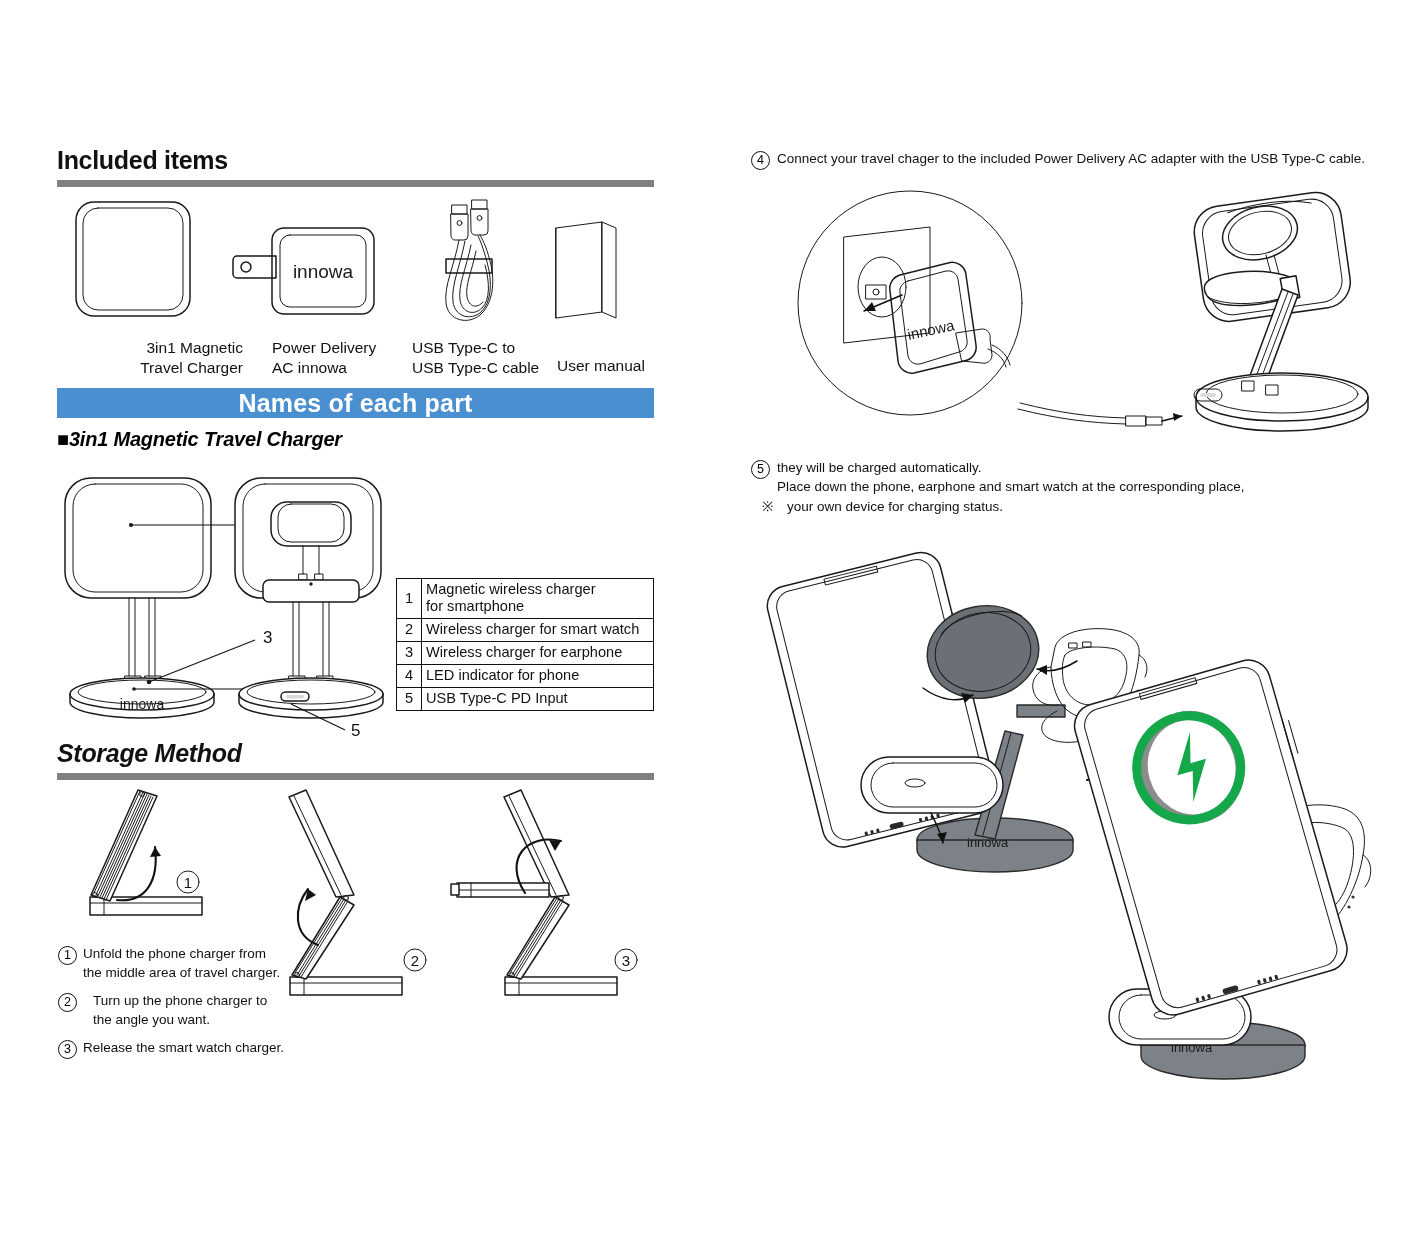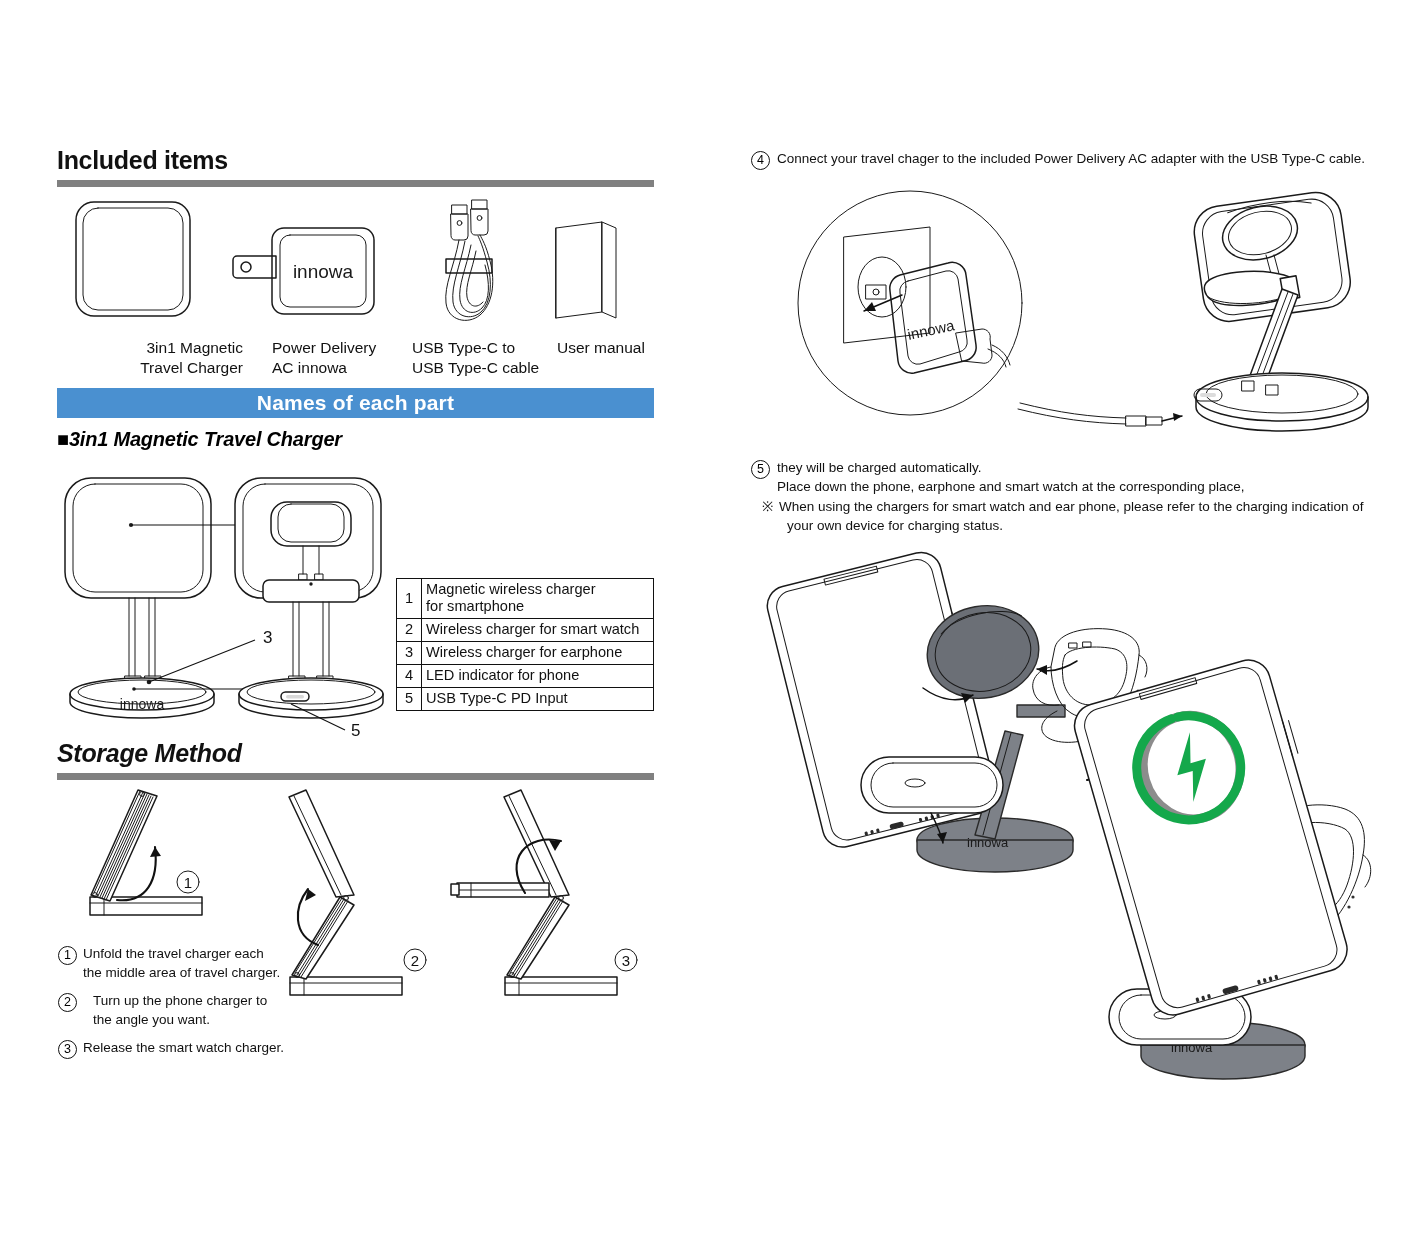--- a/index.html
+++ b/index.html
@@ -24,21 +24,21 @@
     color: #111;
   }
   .rule {
     height: 7px;
     background: #808080;
   }
   .banner {
     background: #4a90d0;
     color: #fff;
     font-weight: bold;
-    font-size: 21px;
+    font-size: 25px;
     text-align: center;
     line-height: 30px;
     letter-spacing: 0.2px;
   }
   .sub-title {
     font-size: 20px;
     font-weight: bold;
     letter-spacing: -0.2px;
   }
   .item-label {
@@ -155,21 +155,21 @@
     <div>USB Type-C cable</div>
   </div>
 
   <div class="abs" style="left:550px; top:216px;">
     <svg width="80" height="110" viewBox="0 0 80 110">
       <path class="ln-t" d="M6 12 L52 6 L52 96 L6 102 Z"></path>
       <path class="ln-t" d="M52 6 L66 12 L66 102 L52 96 Z"></path>
       <path class="ln-t" d="M6 12 L6 102"></path>
     </svg>
   </div>
-  <div class="abs item-label" style="left:557px; top:338px; width:160px;">
+  <div class="abs item-label" style="left:557px; top:356px; width:160px;">
     <div>User manual</div>
   </div>
 
   <div class="abs banner" style="left:57px; top:388px; width:597px; height:30px;">Names of each part</div>
 
   <div class="abs sub-title" style="left:57px; top:428px;font-style:italic;">■3in1 Magnetic Travel Charger</div>
 
   <div class="abs" style="left:55px; top:468px;">
     <svg width="345" height="275" viewBox="0 0 345 275">
 
@@ -360,21 +360,21 @@
         <circle cx="566" cy="175" r="11" class="ln-t"></circle>
         <text x="566" y="181" text-anchor="middle" font-size="15" font-family="Liberation Sans" fill="#111">3</text>
       </g>
     </svg>
   </div>
 
   <div class="abs" style="left:58px; top:944px; width:300px;">
     <div style="position:relative; margin-bottom:9px;">
       <span class="circ-num" style="position:absolute; left:0; top:2px;">1</span>
       <div class="body-text" style="margin-left:25px;">
-        <div>Unfold the travel charger each</div>
+        <div>Unfold the phone charger from</div>
         <div>the middle area of travel charger.</div>
       </div>
     </div>
     <div style="position:relative; margin-bottom:9px;">
       <span class="circ-num" style="position:absolute; left:0; top:2px;">2</span>
       <div class="body-text" style="margin-left:35px;">
         <div>Turn up the phone charger to</div>
         <div>the angle you want.</div>
       </div>
     </div>
@@ -463,21 +463,20 @@
   <div class="abs" style="left:751px; top:458px; width:620px;">
     <span class="circ-num" style="position:absolute; left:0; top:2px;">5</span>
     <div class="body-text" style="margin-left:26px;">
       <div>they will be charged automatically.</div>
       <div>Place down the phone, earphone and smart watch at the corresponding place,</div>
     </div>
   </div>
   <div class="abs" style="left:762px; top:497px; width:615px;">
     <span class="body-text" style="position:absolute; left:0; top:0;">※</span>
     <div class="body-text" style="margin-left:17px;">
-      <div>When using the chargers for smart watch and ear phone, please refer to the charging indication of</div>
       <div style="margin-left:8px;">your own device for charging status.</div>
     </div>
   </div>
 
   <div class="abs" style="left:755px; top:535px;">
     <svg width="640" height="545" viewBox="0 0 640 545">
 
       <g>
 
         <g transform="rotate(-14 130 165)">

